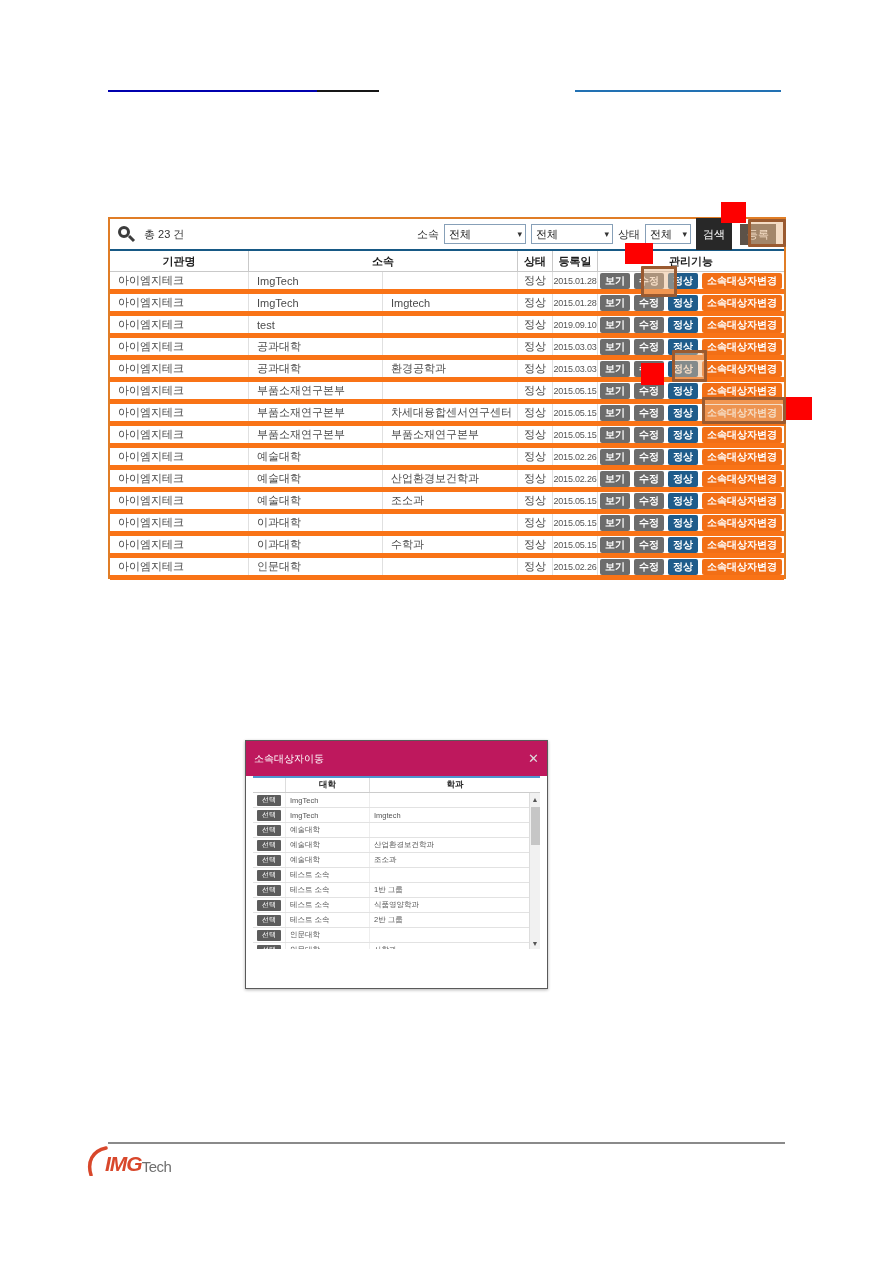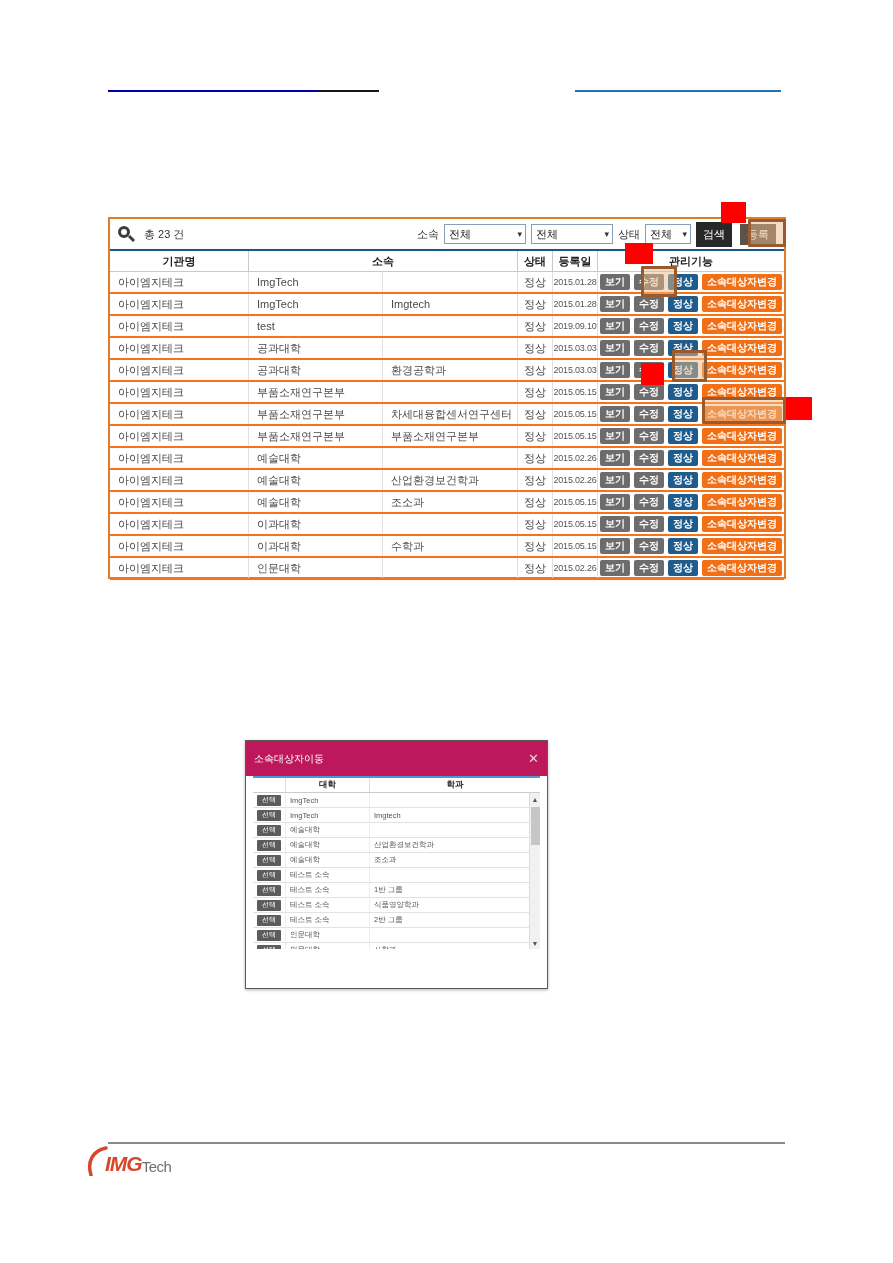--- a/index.html
+++ b/index.html
@@ -23,36 +23,36 @@
   .mag .handle { position:absolute; left:10px; top:11px; width:7px; height:3px;
     background:#3c3c3c; transform:rotate(45deg); }
   .total { font-size:11px; color:#333; }
   .sb-right { margin-left:auto; display:flex; align-items:center; gap:5px; }
   .sb-label { font-size:11px; color:#333; }
   .sel { height:20px; border:1px solid #87a0b8; background:#fff; display:flex;
     align-items:center; justify-content:space-between; padding:0 3px 0 4px;
     font-size:11px; color:#222; }
   .sel-w1 { width:82px; } .sel-w2 { width:82px; } .sel-w3 { width:46px; }
   .sel .arr { font-size:9px; color:#333; margin-left:4px; }
-  .btn-search { height:25px; padding:0 7px; background:#282828; color:#fff;
+  .btn-search { height:32px; padding:0 7px; background:#282828; color:#fff;
     font-size:11px; border:none; display:flex; align-items:center; }
   .btn-register { height:21px; padding:0 7px; background:#5d5248; color:#fff;
     font-size:11px; border:none; display:flex; align-items:center; margin-left:3px; }
   .blue-sep { height:2px; background:#175985; }
 
   .thead { display:flex; height:21px; align-items:center; font-size:11px;
     font-weight:bold; color:#1c1c1c; border-bottom:1px solid #c9c9c9; }
   .th { text-align:center; height:100%; display:flex; align-items:center; justify-content:center; }
   .th-org { width:139px; border-right:1px solid #c9c9c9; }
   .th-aff { width:269px; border-right:1px solid #c9c9c9; }
   .th-st  { width:35px;  border-right:1px solid #c9c9c9; }
   .th-dt  { width:45px;  border-right:1px solid #c9c9c9; }
   .th-adm { flex:1; }
 
-  .t-row { display:flex; height:22px; align-items:stretch; border-bottom:2px solid #f97316;
+  .t-row { display:flex; height:22px; align-items:stretch; border-bottom:5px solid #f97316;
     font-size:11px; color:#4a4a4a; }
   .tc { display:flex; align-items:center; }
   .c-org  { width:139px; padding-left:8px; border-right:1px solid #e0e0e0; }
   .c-aff1 { width:134px; padding-left:8px; border-right:1px solid #e0e0e0; }
   .c-aff2 { width:135px; padding-left:8px; border-right:1px solid #e0e0e0; }
   .c-st   { width:35px;  justify-content:center; border-right:1px solid #e0e0e0; }
   .c-dt   { width:45px;  justify-content:center; border-right:1px solid #e0e0e0;
     font-size:9px; letter-spacing:-0.2px; color:#555; }
   .c-adm  { flex:1; justify-content:center; gap:4px; }
   .btn { display:inline-flex; align-items:center; justify-content:center; height:16px;

